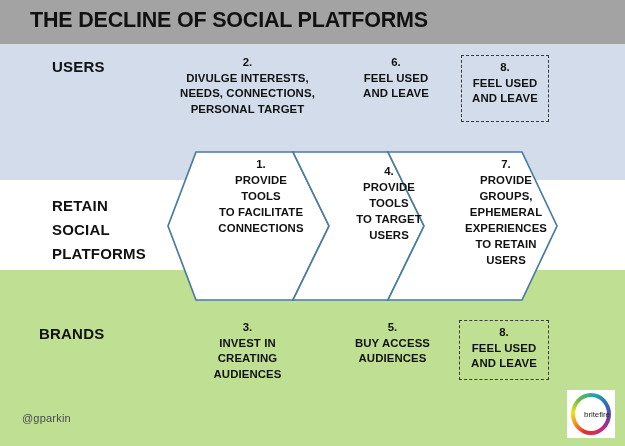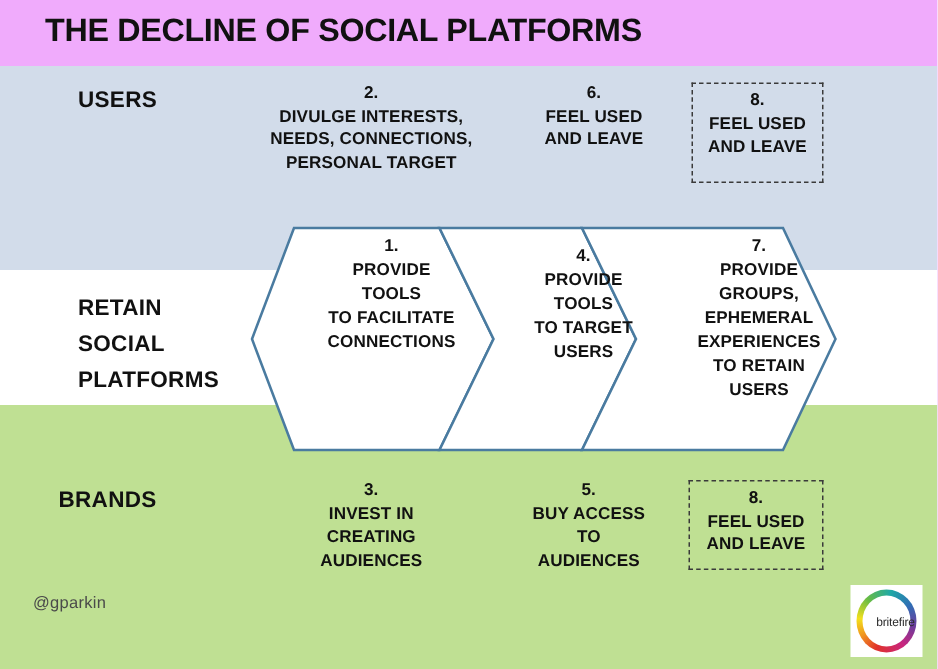--- a/index.html
+++ b/index.html
@@ -7,21 +7,21 @@
     padding: 0;
     background: #ffffff;
   }
   body {
     font-family: "Liberation Sans", sans-serif;
   }
   #slide {
     position: relative;
     width: 625px;
     height: 446px;
-    background: #f0abfc;
+    background: #a3a3a3;
     overflow: hidden;
   }
 
   
   .band {
     position: absolute;
     left: 0;
     width: 625px;
   }
   .band-users   { top: 44px;  height: 136px; background: #d2dcea; }
@@ -123,21 +123,21 @@
   .hex-text .num { display: block; }
   .hex-text .line { display: block; white-space: nowrap; }
   .hex-1 { left: 196px; top: 156px; width: 130px; }
   .hex-4 { left: 330px; top: 163px; width: 118px; }
   .hex-7 { left: 445px; top: 156px; width: 122px; }
 
   
   .handle {
     position: absolute;
     left: 22px;
-    top: 396px;
+    top: 412px;
     font-size: 11px;
     color: #4a4a4a;
     letter-spacing: 0.2px;
   }
 
   
   .logo {
     position: absolute;
     left: 567px;
     top: 390px;
@@ -262,21 +262,20 @@
   <div class="item item-3">
     <span class="num">3.</span>
     <span class="line">INVEST IN</span>
     <span class="line">CREATING</span>
     <span class="line">AUDIENCES</span>
   </div>
 
   <div class="item item-5">
     <span class="num">5.</span>
     <span class="line">BUY ACCESS</span>
-    <span class="line">TO</span>
     <span class="line">AUDIENCES</span>
   </div>
 
   <div class="dashed-box item-8-bottom">
     <span class="num">8.</span>
     <span class="line">FEEL USED</span>
     <span class="line">AND LEAVE</span>
   </div>
 
   <div class="handle">@gparkin</div>

